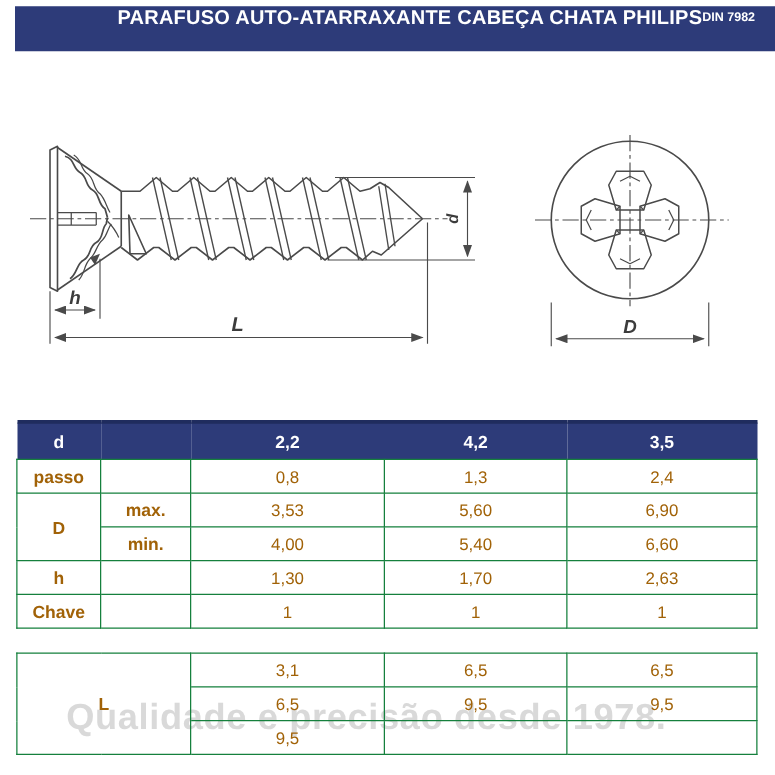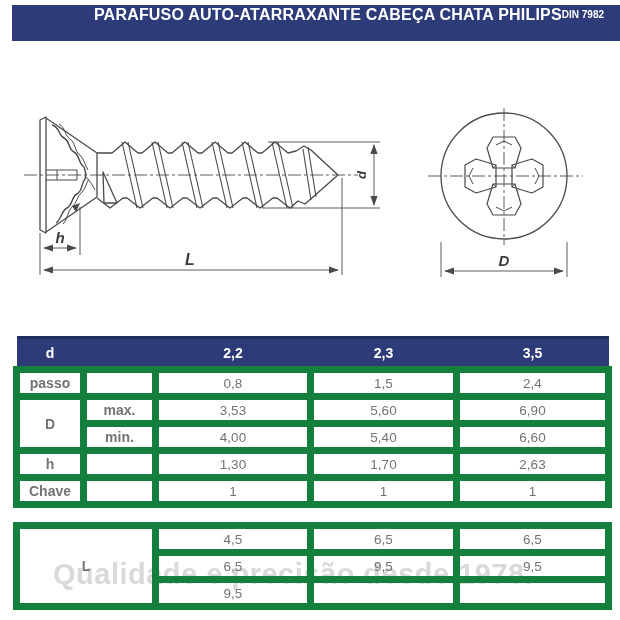--- a/index.html
+++ b/index.html
@@ -26,22 +26,22 @@
   .wm-tag{
     position:absolute;left:53px;top:558px;width:560px;z-index:1;
     font-size:29px;font-weight:bold;letter-spacing:.5px;
     color:rgba(185,185,185,0.55);white-space:nowrap;pointer-events:none;
   }
   
   table{border-collapse:collapse;table-layout:fixed;position:absolute;left:13px;z-index:2;background:transparent;}
   .spec{top:336px;}
   .len{top:522px;}
   td{
-    border:7px solid #15803d;text-align:center;vertical-align:middle;
-    font-size:13.5px;color:#737373;padding:0;background:transparent;
+    border:1px solid #15803d;text-align:center;vertical-align:middle;
+    font-size:13.5px;color:#a16207;padding:0;background:transparent;
   }
   td.lbl{font-weight:bold;font-size:14px;}
   tr.hdr td{
     background:#2d3b79;border:none;border-top:3px solid #1f2c5e;
     color:#ffffff;font-weight:bold;font-size:14px;height:27px;
   }
   .spec tr{height:27px;}
   .spec tr.hdr{height:30px;}
   .len tr{height:27px;}
 </style>
@@ -172,28 +172,28 @@
         <col style="width:72px">
         <col style="width:155px">
         <col style="width:146px">
         <col style="width:152px">
       </colgroup>
     <tbody>
       <tr class="hdr">
         <td>d</td>
         <td></td>
         <td>2,2</td>
-        <td>2,3</td>
+        <td>4,2</td>
         <td>3,5</td>
       </tr>
       <tr>
         <td class="lbl">passo</td>
         <td></td>
         <td>0,8</td>
-        <td>1,5</td>
+        <td>1,3</td>
         <td>2,4</td>
       </tr>
       <tr>
         <td class="lbl" rowspan="2">D</td>
         <td class="lbl">max.</td>
         <td>3,53</td>
         <td>5,60</td>
         <td>6,90</td>
       </tr>
       <tr>
@@ -223,21 +223,21 @@
     <colgroup>
         <col style="width:67px">
         <col style="width:72px">
         <col style="width:155px">
         <col style="width:146px">
         <col style="width:152px">
       </colgroup>
     <tbody>
       <tr>
         <td class="lbl" rowspan="3" colspan="2">L</td>
-        <td>4,5</td>
+        <td>3,1</td>
         <td>6,5</td>
         <td>6,5</td>
       </tr>
       <tr>
         <td>6,5</td>
         <td>9,5</td>
         <td>9,5</td>
       </tr>
       <tr>
         <td>9,5</td>

